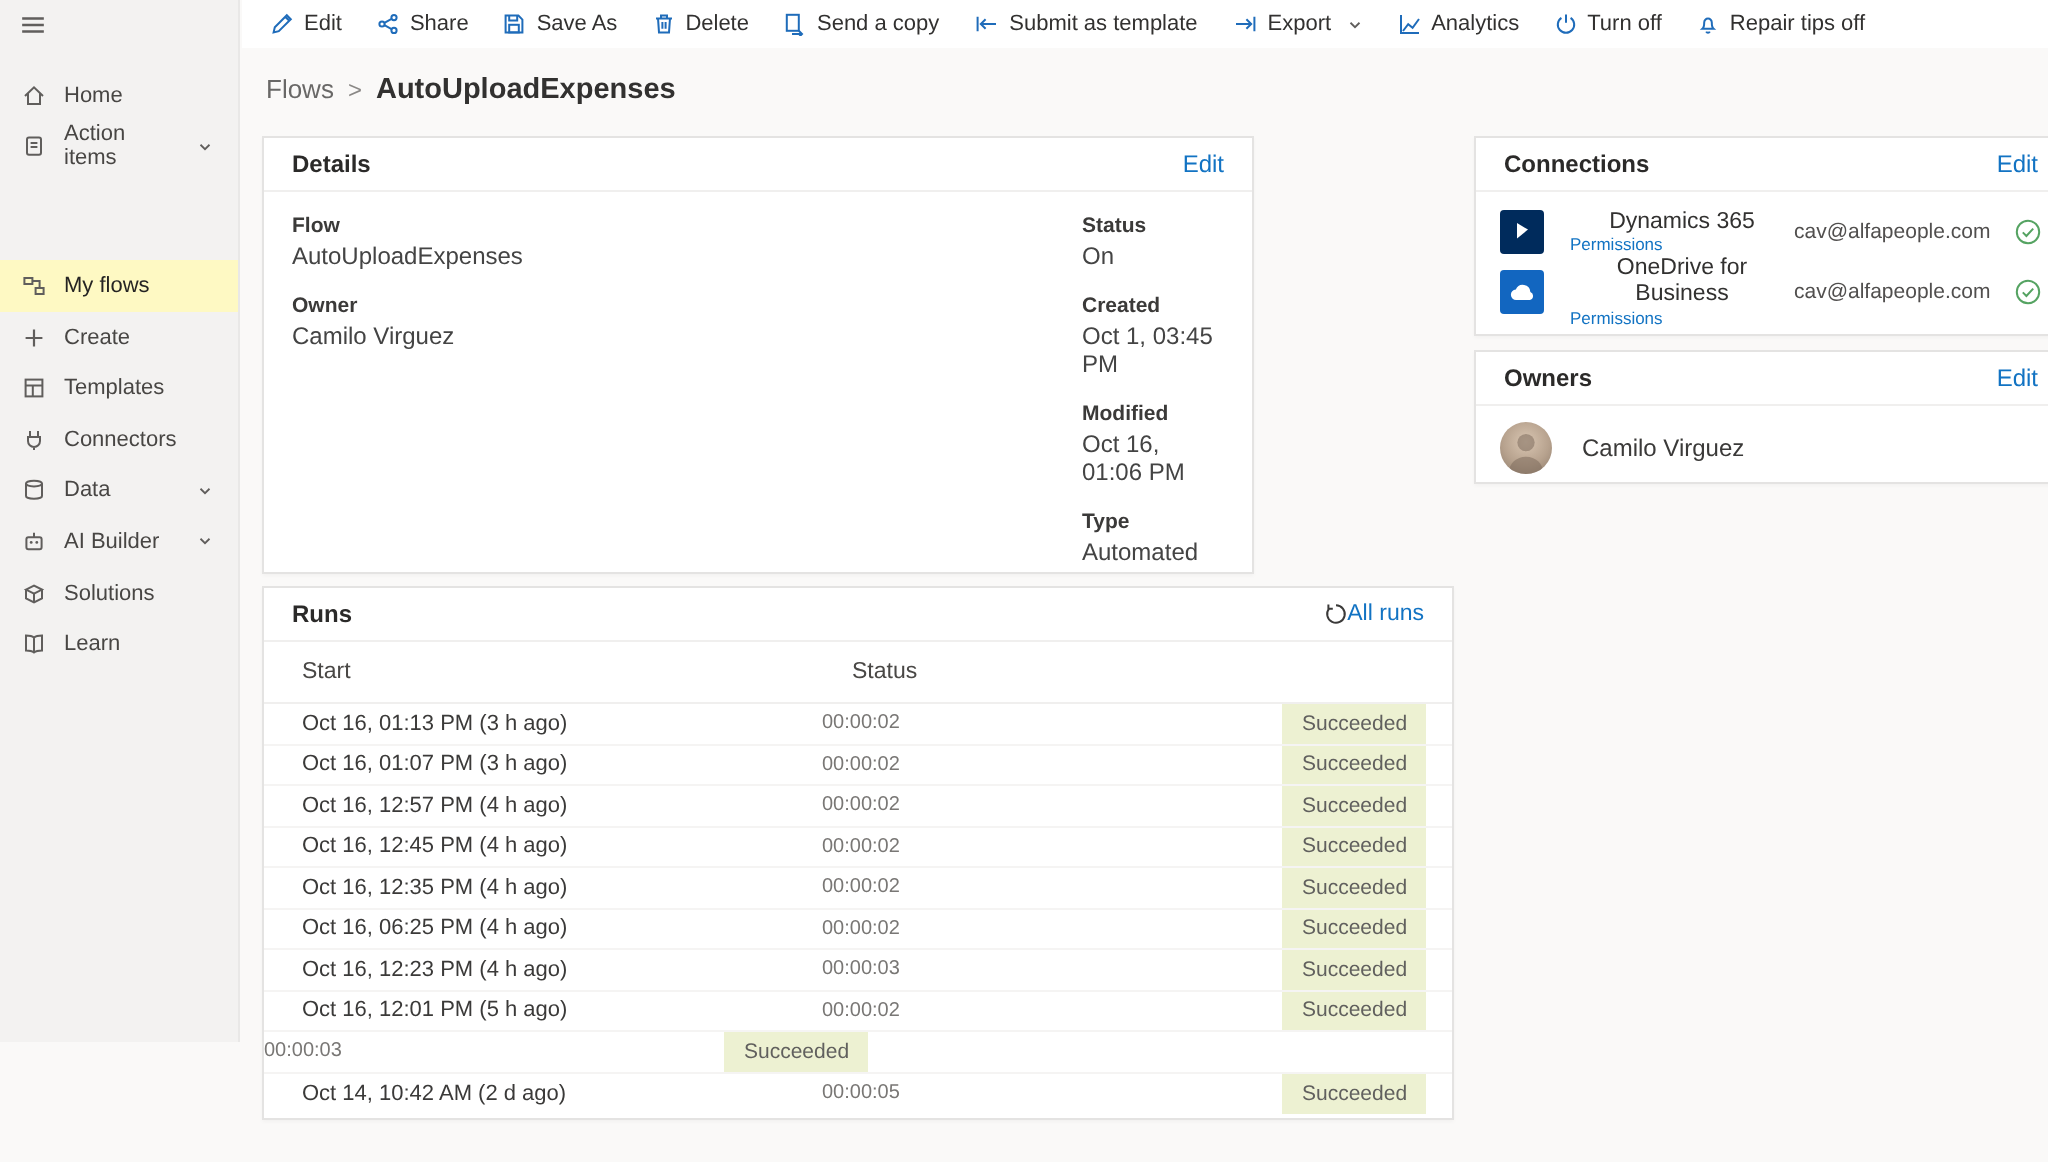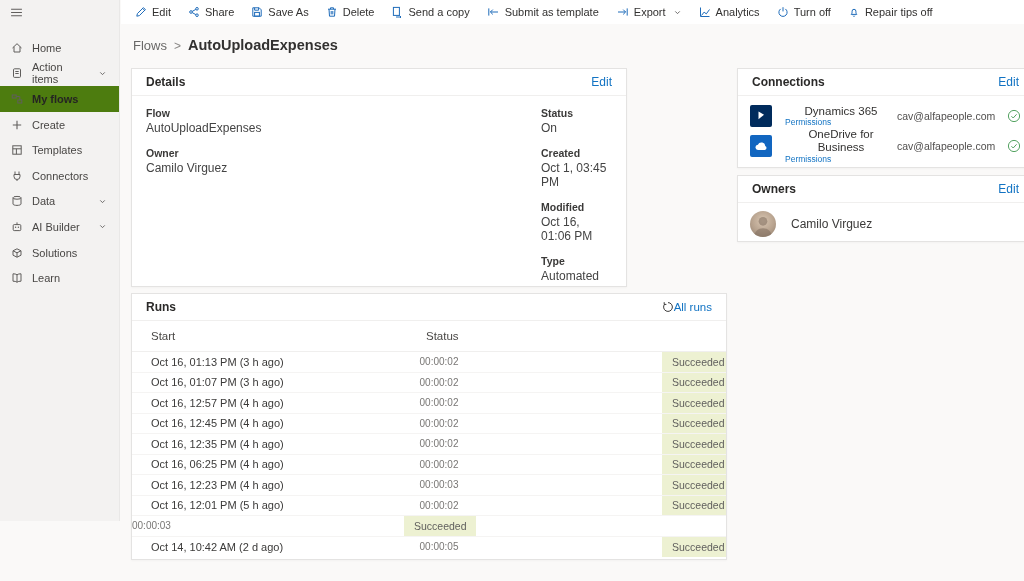--- a/index.html
+++ b/index.html
@@ -15,21 +15,21 @@
     position:absolute; left:0; top:0; width:120px; height:521px;
     background:#f3f2f1; border-right:1px solid #e9e8e7; z-index:3;
   }
   .hamburger { padding:6px 0 0 10px; color:#605e5c; cursor:pointer; }
   .sb-nav { margin-top:16px; }
   .sb-item {
     height:25.6px; display:flex; align-items:center; gap:9px;
     padding-left:11px; font-size:11px; color:#484644; cursor:pointer;
   }
   .sb-item .sb-ic { color:#605e5c; flex:0 0 auto; }
-  .sb-item.selected { background:#4d7c0f; font-weight:bold; color:#252423; }
+  .sb-item.selected { background:#fef9c3; font-weight:normal; color:#252423;margin-top:44px; }
   .sb-chev { margin-left:auto; margin-right:12px; color:#605e5c; }
 
   
   .toolbar {
     position:absolute; left:121px; top:0; right:0; height:24px;
     background:#ffffff; display:flex; align-items:center;
     padding-left:14px; gap:17px; white-space:nowrap;
   }
   .tb-item { display:flex; align-items:center; gap:5px; font-size:11px; color:#323130; cursor:pointer; }
   .tb-ic { color:#1f6cba; display:flex; align-items:center; font-size:12px; line-height:1; }
@@ -88,21 +88,21 @@
   .allruns { margin-left:auto; display:flex; align-items:center; gap:0; font-weight:normal; cursor:pointer; }
   .allruns .ic { color:#3b3a39; }
   .allruns .lbl { font-size:11.5px; color:#1273c3; }
   .runs-colhead {
     display:flex; align-items:center; height:31px;
     border-bottom:1px solid #f0efee; font-size:11.5px; color:#4a4846;
   }
   .col-start { width:279px; padding-left:19px; }
   .col-duration { width:230px; }
   .col-status { width:72px; padding-left:15px; }
-  .run-row { display:flex; align-items:stretch; height:20.5px; border-bottom:1px solid #f5f4f3; cursor:pointer;gap:42px; }
+  .run-row { display:flex; align-items:stretch; height:20.5px; border-bottom:1px solid #f5f4f3; cursor:pointer; }
   .run-row:last-child { border-bottom:none; }
   .rcell { display:flex; align-items:center; }
   .r-start { width:279px; padding-left:19px; font-size:11px; color:#3b3a39; }
   .r-duration { width:230px; font-size:10px; color:#797775; }
   .r-status { width:72px; padding-left:10px; font-size:10.5px; color:#61605e; background:#edf1d2; }
 </style>
 </head>
 <body>
 
 <div class="sidebar">

